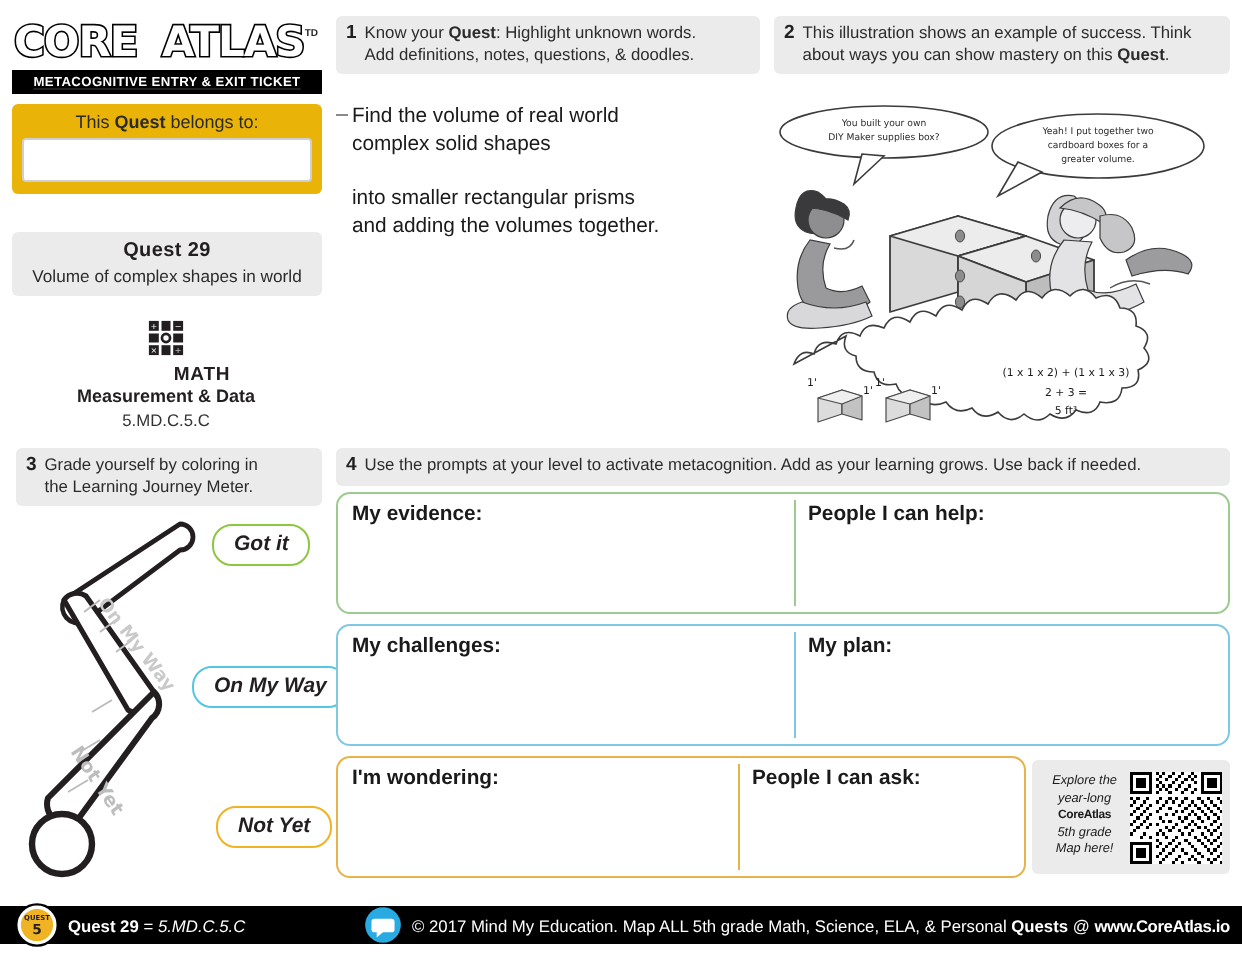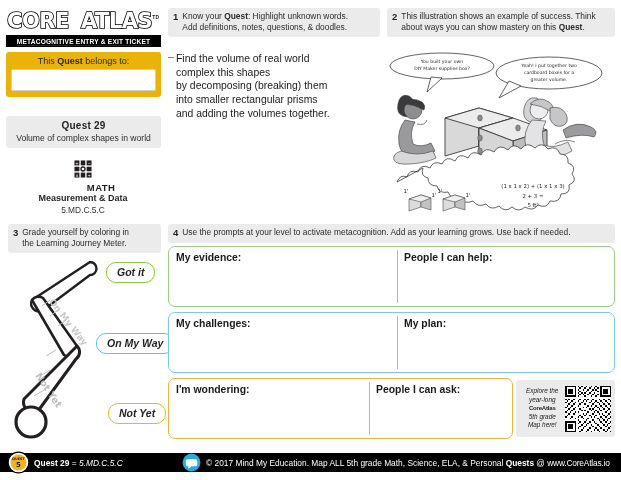--- a/index.html
+++ b/index.html
@@ -100,21 +100,21 @@
 
   
   .footer { position: absolute; left: 0; bottom: 8px; width: 621px; height: 19px; background: #000; }
   .footer-badge { position: absolute; left: 7px; top: -2px; width: 23px; height: 23px; }
   .footer-quest { position: absolute; left: 34px; top: 4.5px; font-size: 8.4px; color: #fff; }
   .footer-quest b { font-weight: bold; }
   .footer-quest i { font-style: italic; }
   .footer-bubble { position: absolute; left: 181px; top: -1px; width: 21px; height: 21px; }
   .footer-credit { position: absolute; left: 206px; top: 4.5px; font-size: 8.4px; color: #fff; }
   .footer-credit b { font-weight: bold; }
-  .footer-url { font-weight: normal; letter-spacing: -.2px; margin-top: 37px; }
+  .footer-url { font-weight: bold; letter-spacing: -.2px; margin-top: 37px; }
 </style>
 </head>
 <body>
 
 <div class="page">
 
   <div class="left-col">
 
     <div class="logo-wrap">
       <svg class="logo-word" viewBox="0 0 310 52">
@@ -165,22 +165,22 @@
     <span class="step-txt">
       <span>Know your </span><b>Quest</b><span>: Highlight unknown words.</span><br>
       <span>Add definitions, notes, questions, &amp; doodles.</span>
     </span>
   </div>
 
   <div class="quest-stmt">
     <span class="dash"></span>
     <p>
       <span>Find the volume of real world</span><br>
-      <span>complex this shapes</span><br>
-      <span>by decomposing (breaking) them</span><br>
+      <span>complex solid shapes</span><br>
+      <br>
       <span>into smaller rectangular prisms</span><br>
       <span>and adding the volumes together.</span>
     </p>
   </div>
 
   <div class="step-hdr" id="step2">
     <span class="step-num">2</span>
     <span class="step-txt">
       <span>This illustration shows an example of success. Think</span><br>
       <span>about ways you can show mastery on this </span><b>Quest</b><span>.</span>

